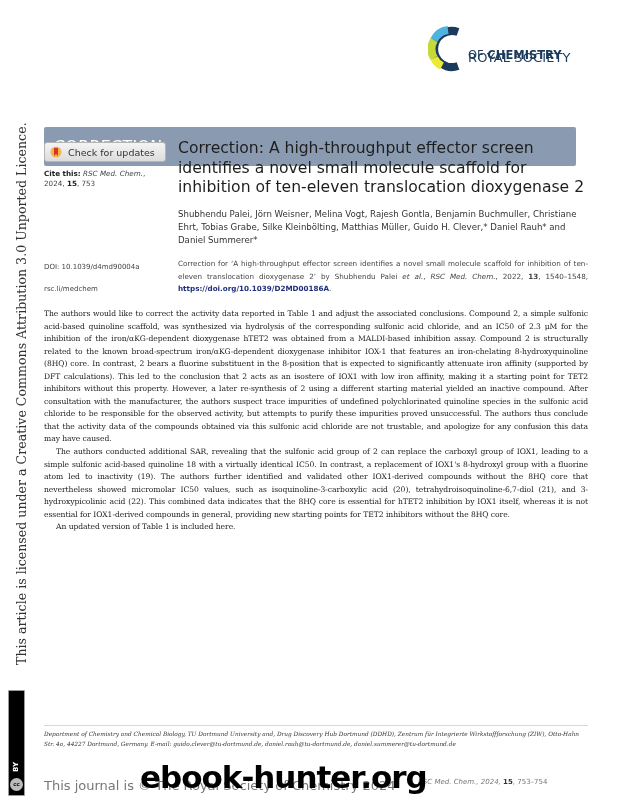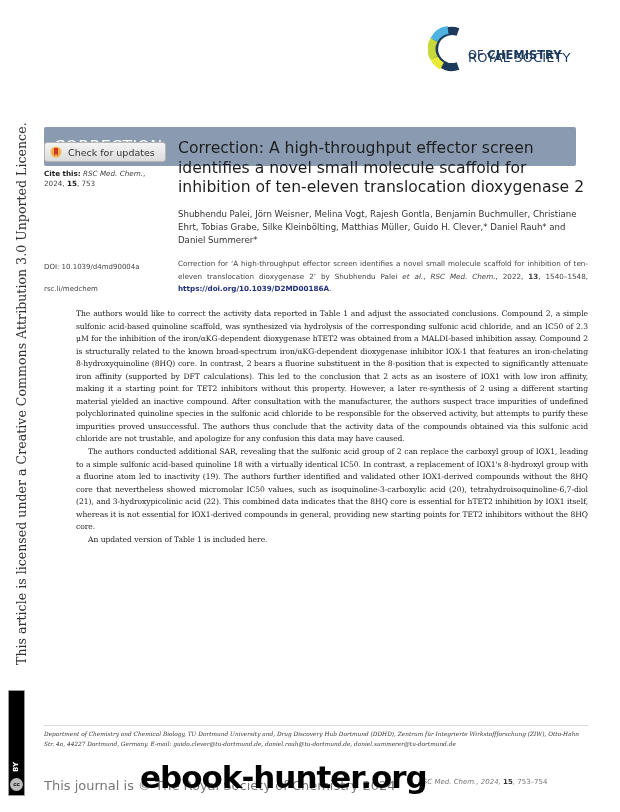--- a/index.html
+++ b/index.html
@@ -27,21 +27,21 @@
     .title { position: absolute; left: 178px; top: 139px; width: 410px; font-family: "DejaVu Sans", sans-serif; font-size: 15.6px; line-height: 19.5px; color: #1e1e1e; font-weight: normal; }
     .authors { position: absolute; left: 178px; top: 208px; width: 410px; font-family: "DejaVu Sans", sans-serif; font-size: 8.6px; line-height: 12.8px; color: #333; }
 
     .doi { position: absolute; left: 44px; top: 263px; font-family: "DejaVu Sans", sans-serif; font-size: 7px; color: #444; }
     .weblink { position: absolute; left: 44px; top: 285px; font-family: "DejaVu Sans", sans-serif; font-size: 7px; color: #444; }
     .corr-for { position: absolute; left: 178px; top: 258px; width: 410px; font-family: "DejaVu Sans", sans-serif; font-size: 7.2px; line-height: 12.5px; color: #444; text-align: justify; }
     .corr-for i { font-style: italic; }
     .corr-for a { color: #1e2f7c; font-weight: bold; text-decoration: none; }
 
     .body-text { position: absolute; left: 44px; top: 308px; width: 544px; font-family: "DejaVu Serif", serif; font-size: 7.6px; line-height: 12.55px; color: #222; text-align: justify; letter-spacing: -0.05px; }
-    .body-text p { text-indent: 0; margin-left: 32px; }
+    .body-text p { text-indent: 0; }
     .body-text p.ind { text-indent: 12px; }
 
     .footer-rule { position: absolute; left: 44px; top: 725px; width: 544px; border-top: 1px solid #d8d8d8; }
     .affil { position: absolute; left: 44px; top: 729px; width: 544px; font-family: "DejaVu Serif", serif; font-style: italic; font-size: 5.8px; line-height: 10px; color: #333; }
 
     .footer-left { position: absolute; left: 44px; top: 778px; font-family: "DejaVu Sans", sans-serif; font-size: 13px; color: #777; white-space: nowrap; }
     .footer-right { position: absolute; left: 418px; top: 778px; font-family: "DejaVu Sans", sans-serif; font-size: 7px; color: #777; white-space: nowrap; }
     .footer-right b { color: #333; }
 
     .vertical-licence { position: absolute; left: 2px; top: 30px; width: 22px; height: 650px; }

